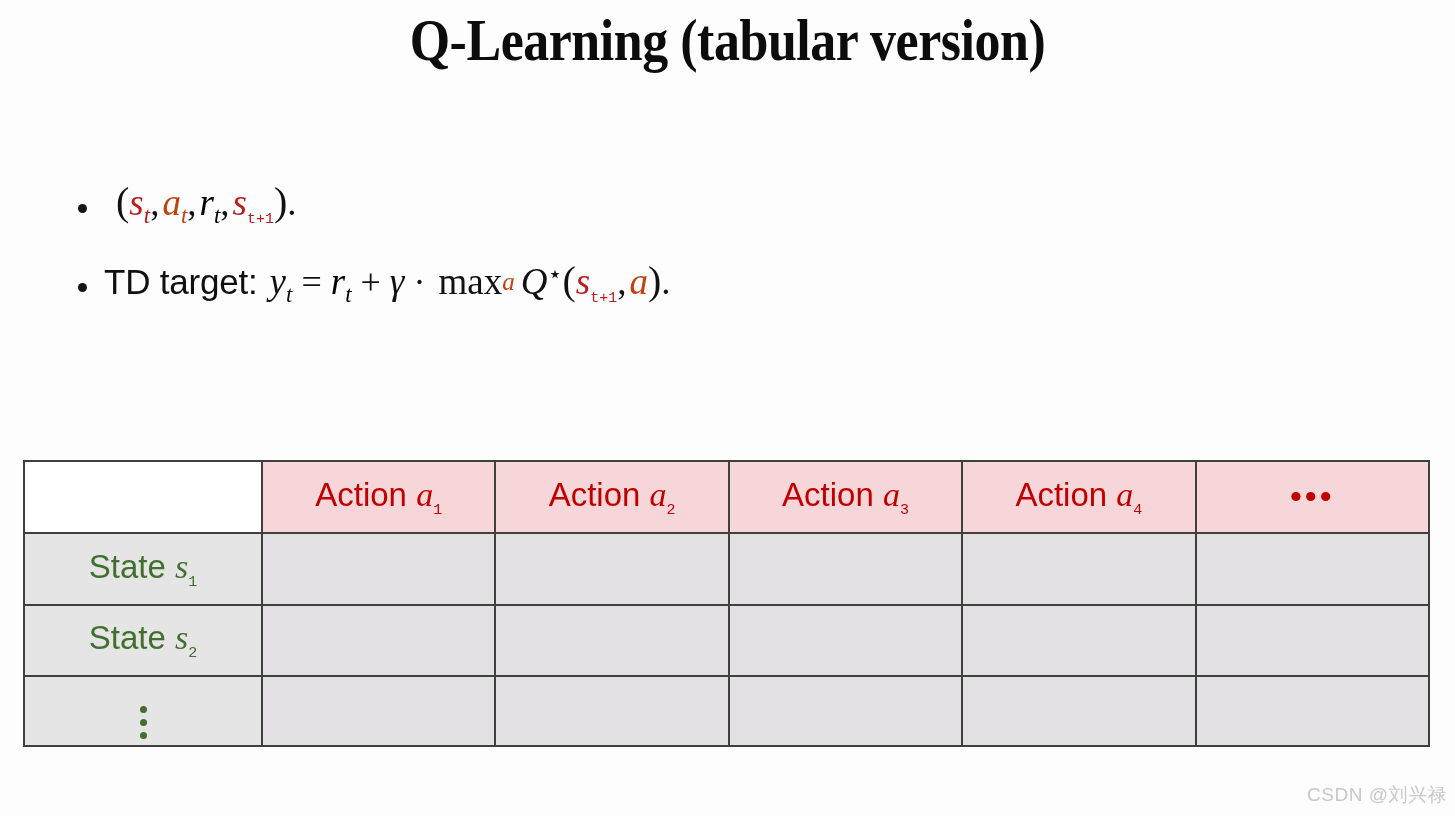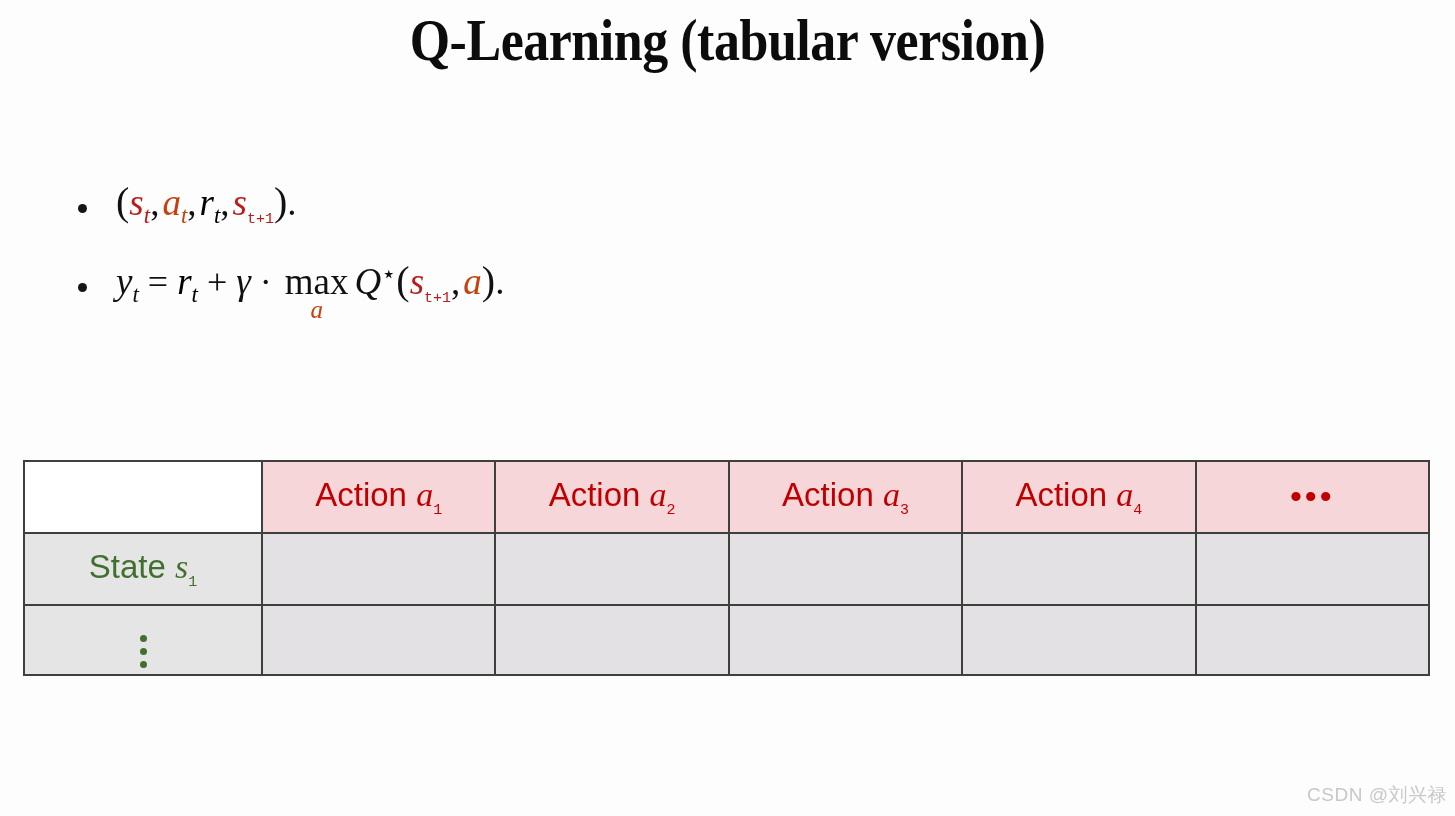--- a/index.html
+++ b/index.html
@@ -102,21 +102,20 @@
   .k  { color: #111111; }
 
   .paren { font-family: "Liberation Serif", serif; font-style: normal; font-size: 40px; }
   .comma { font-family: "Liberation Serif", serif; font-style: normal; font-size: 37px; padding-right: 3px; }
   .op    { font-family: "Liberation Serif", serif; font-style: normal; font-size: 36px; padding: 0 9px; }
   .gap   { display: inline-block; width: 12px; }
 
   
   .maxop {
     display: inline-flex;
-    flex-direction: column;
     align-items: center;
     justify-content: flex-start;
     position: relative;
     margin: 0 6px 0 4px;
     vertical-align: baseline;
   }
   .maxop .mx {
     font-family: "Liberation Serif", serif;
     font-style: normal;
     font-size: 37px;
@@ -227,20 +226,21 @@
       <span class="comma k">,</span>
       <span class="math g">s<span class="subup g">t+1</span></span>
       <span class="paren k">)</span>
       <span class="mathup k">.</span>
     </span>
   </div>
 
   <div class="bullet-row">
     <span class="bullet-dot"></span>
     <span class="bullet-text">
+      <span class="lead">TD target:</span>
       <span class="gap"></span>
       <span class="math k">y<span class="sub k">t</span></span>
       <span class="op k">=</span>
       <span class="math b">r<span class="sub b">t</span></span>
       <span class="op k">+</span>
       <span class="math k">γ</span>
       <span class="op k">·</span>
       <span class="maxop">
         <span class="mx k">max</span>
         <span class="mxsub r">a</span>
@@ -292,20 +292,31 @@
         <span>State</span>
         <span class="math">s<span class="subup">1</span></span>
       </td>
       <td class="body-cell"></td>
       <td class="body-cell"></td>
       <td class="body-cell"></td>
       <td class="body-cell"></td>
       <td class="body-cell"></td>
     </tr>
 
+    <tr class="row-2">
+      <td class="state-cell">
+        <span>State</span>
+        <span class="math">s<span class="subup">2</span></span>
+      </td>
+      <td class="body-cell"></td>
+      <td class="body-cell"></td>
+      <td class="body-cell"></td>
+      <td class="body-cell"></td>
+      <td class="body-cell"></td>
+    </tr>
 
 
     <tr class="row-4">
       <td class="state-cell">
         <span class="vdots">
           <i></i>
             <i></i>
             <i></i>
         </span>
       </td>

